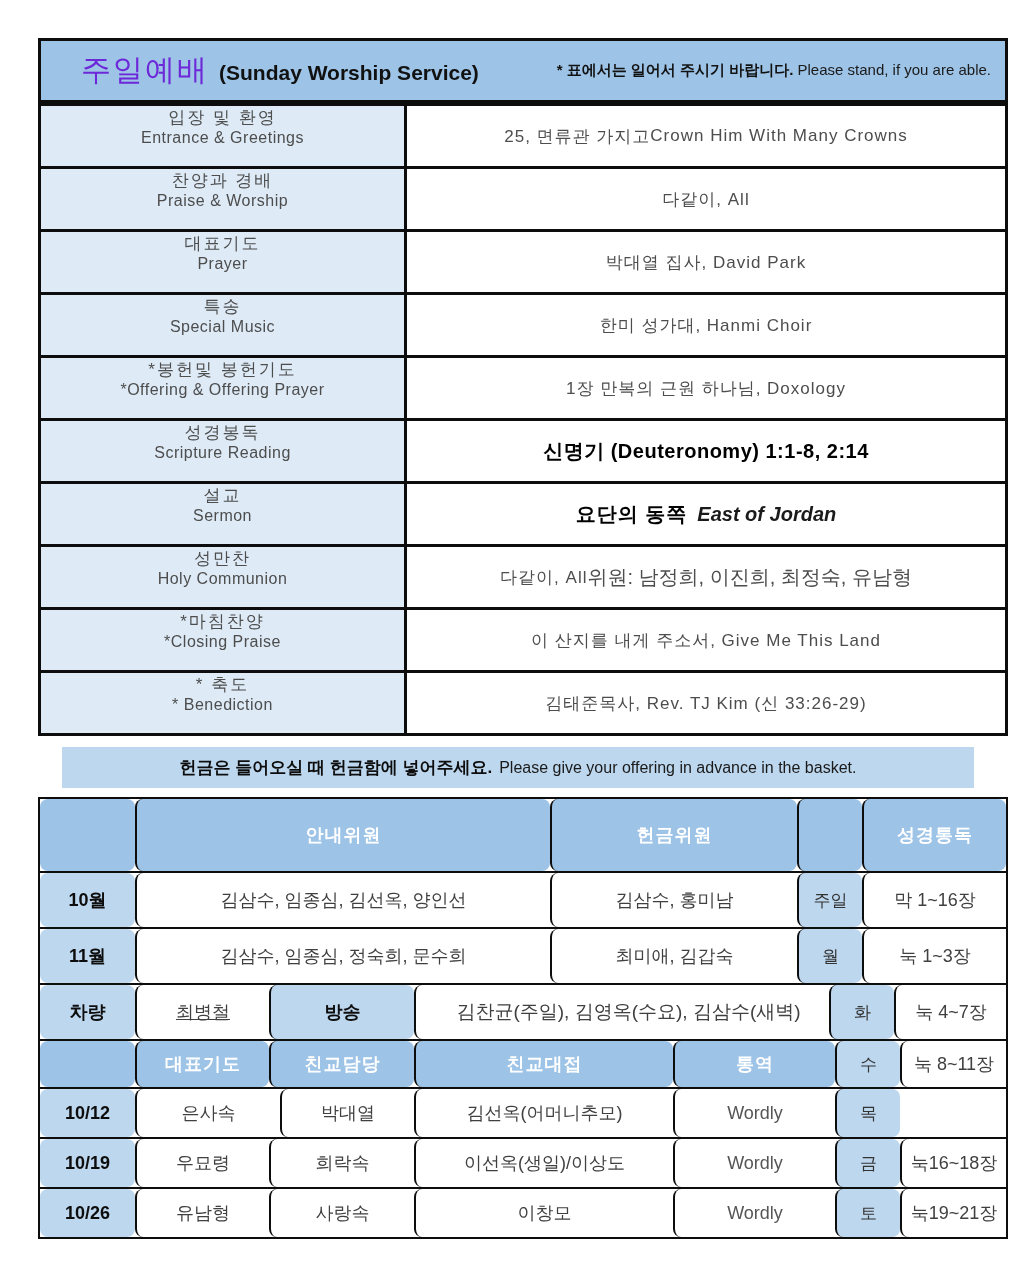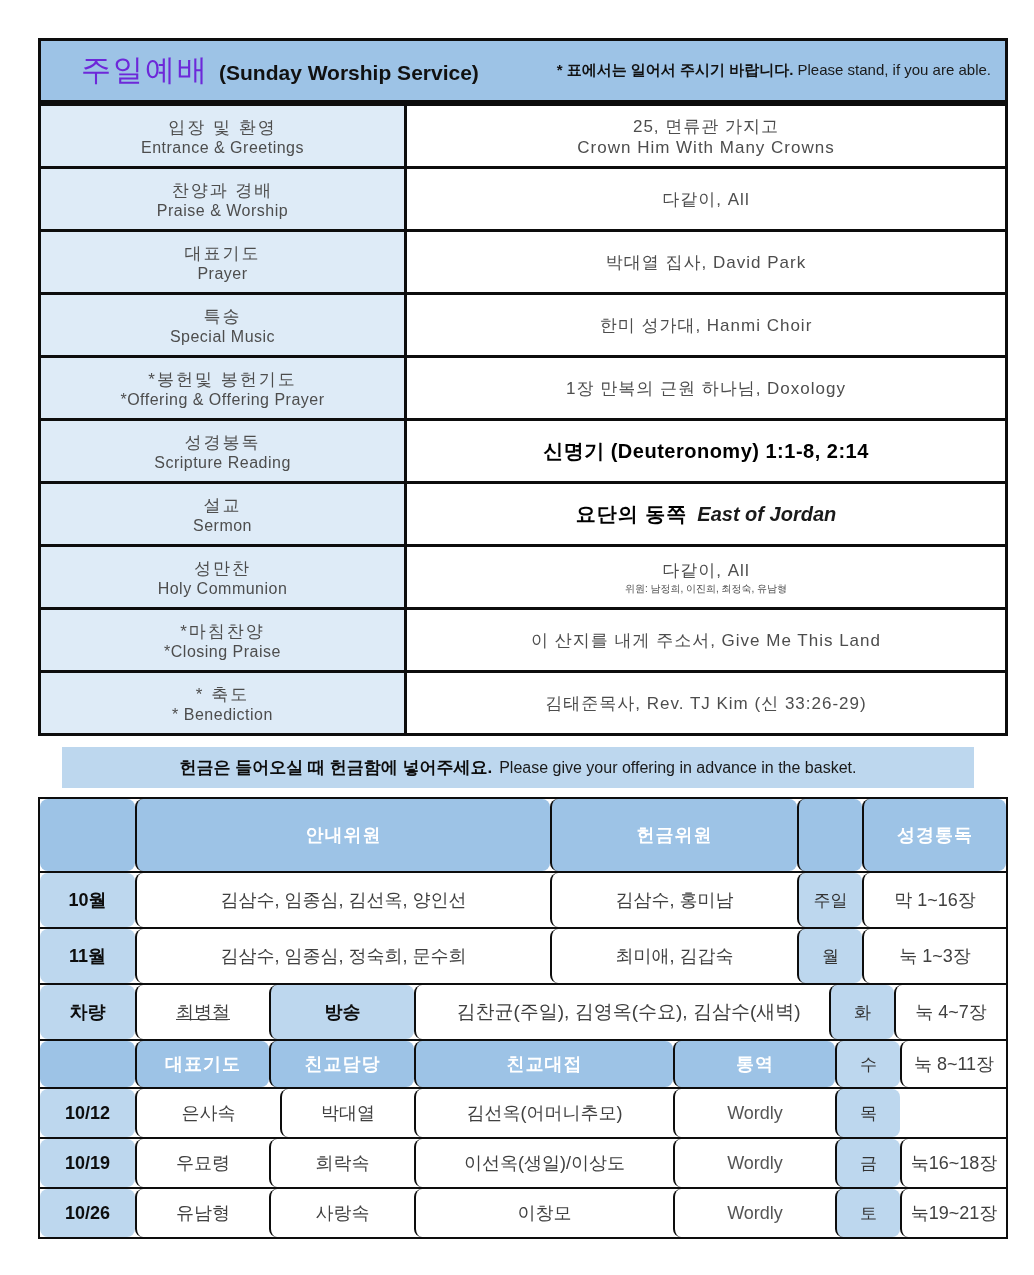--- a/index.html
+++ b/index.html
@@ -23,32 +23,32 @@
   .title-kr { font-size: 30px; font-weight: 500; color: #6d28d9; letter-spacing: 2px; }
   .title-en { font-size: 21px; font-weight: bold; color: #111; margin-left: 10px; }
   .title-note { margin-left: auto; padding-right: 14px; white-space: nowrap; font-size: 15px; }
   .note-kr { font-weight: bold; color: #111; }
   .note-en { font-weight: normal; color: #1a1a1a; }
 
   .svc-row { display: flex; height: 60px; border-top: 3px solid #0d0d0d; }
   .svc-row:first-of-type { border-top: none; }
   .svc-left {
     width: 366px; background: #DEEBF7; border-right: 3px solid #0d0d0d;
-    display: flex; flex-direction: column; justify-content: center; align-items: center;
+    display: flex; flex-direction: column; align-items: center;
     text-align: center; box-sizing: border-box;
   }
   .svc-left .kr { font-size: 17px; color: #4d4d4d; letter-spacing: 2px; }
   .svc-left .en { font-size: 16px; color: #4d4d4d; letter-spacing: 0.5px; }
   .svc-right {
-    flex: 1; display: flex; flex-direction: column; justify-content: center; align-items: center;
+    flex: 1; display: flex; justify-content: center; align-items: center;
     text-align: center; background: #fff;
   }
   .svc-right .line1 { font-size: 17px; color: #4d4d4d; letter-spacing: 1px; }
   .svc-right .line2 { font-size: 17px; color: #4d4d4d; letter-spacing: 1px; }
-  .svc-right .sub   { font-size: 10px; color: #4d4d4d; }
+  .svc-right .sub   { font-size: 20px; color: #4d4d4d; }
   .svc-right.strong .line1 { font-size: 20px; font-weight: bold; color: #000; letter-spacing: 0.5px; }
   .sermon-line { display: flex; align-items: baseline; gap: 10px; }
   .sermon-kr { font-size: 20px; font-weight: bold; color: #000; letter-spacing: 1px; }
   .sermon-en { font-size: 20px; font-style: italic; font-weight: 600; color: #1a1a1a; }
 
   
   .banner {
     position: absolute; left: 62px; top: 747px; width: 912px; height: 41px;
     background: #BDD7EE; display: flex; align-items: center; justify-content: center;
     white-space: nowrap;

